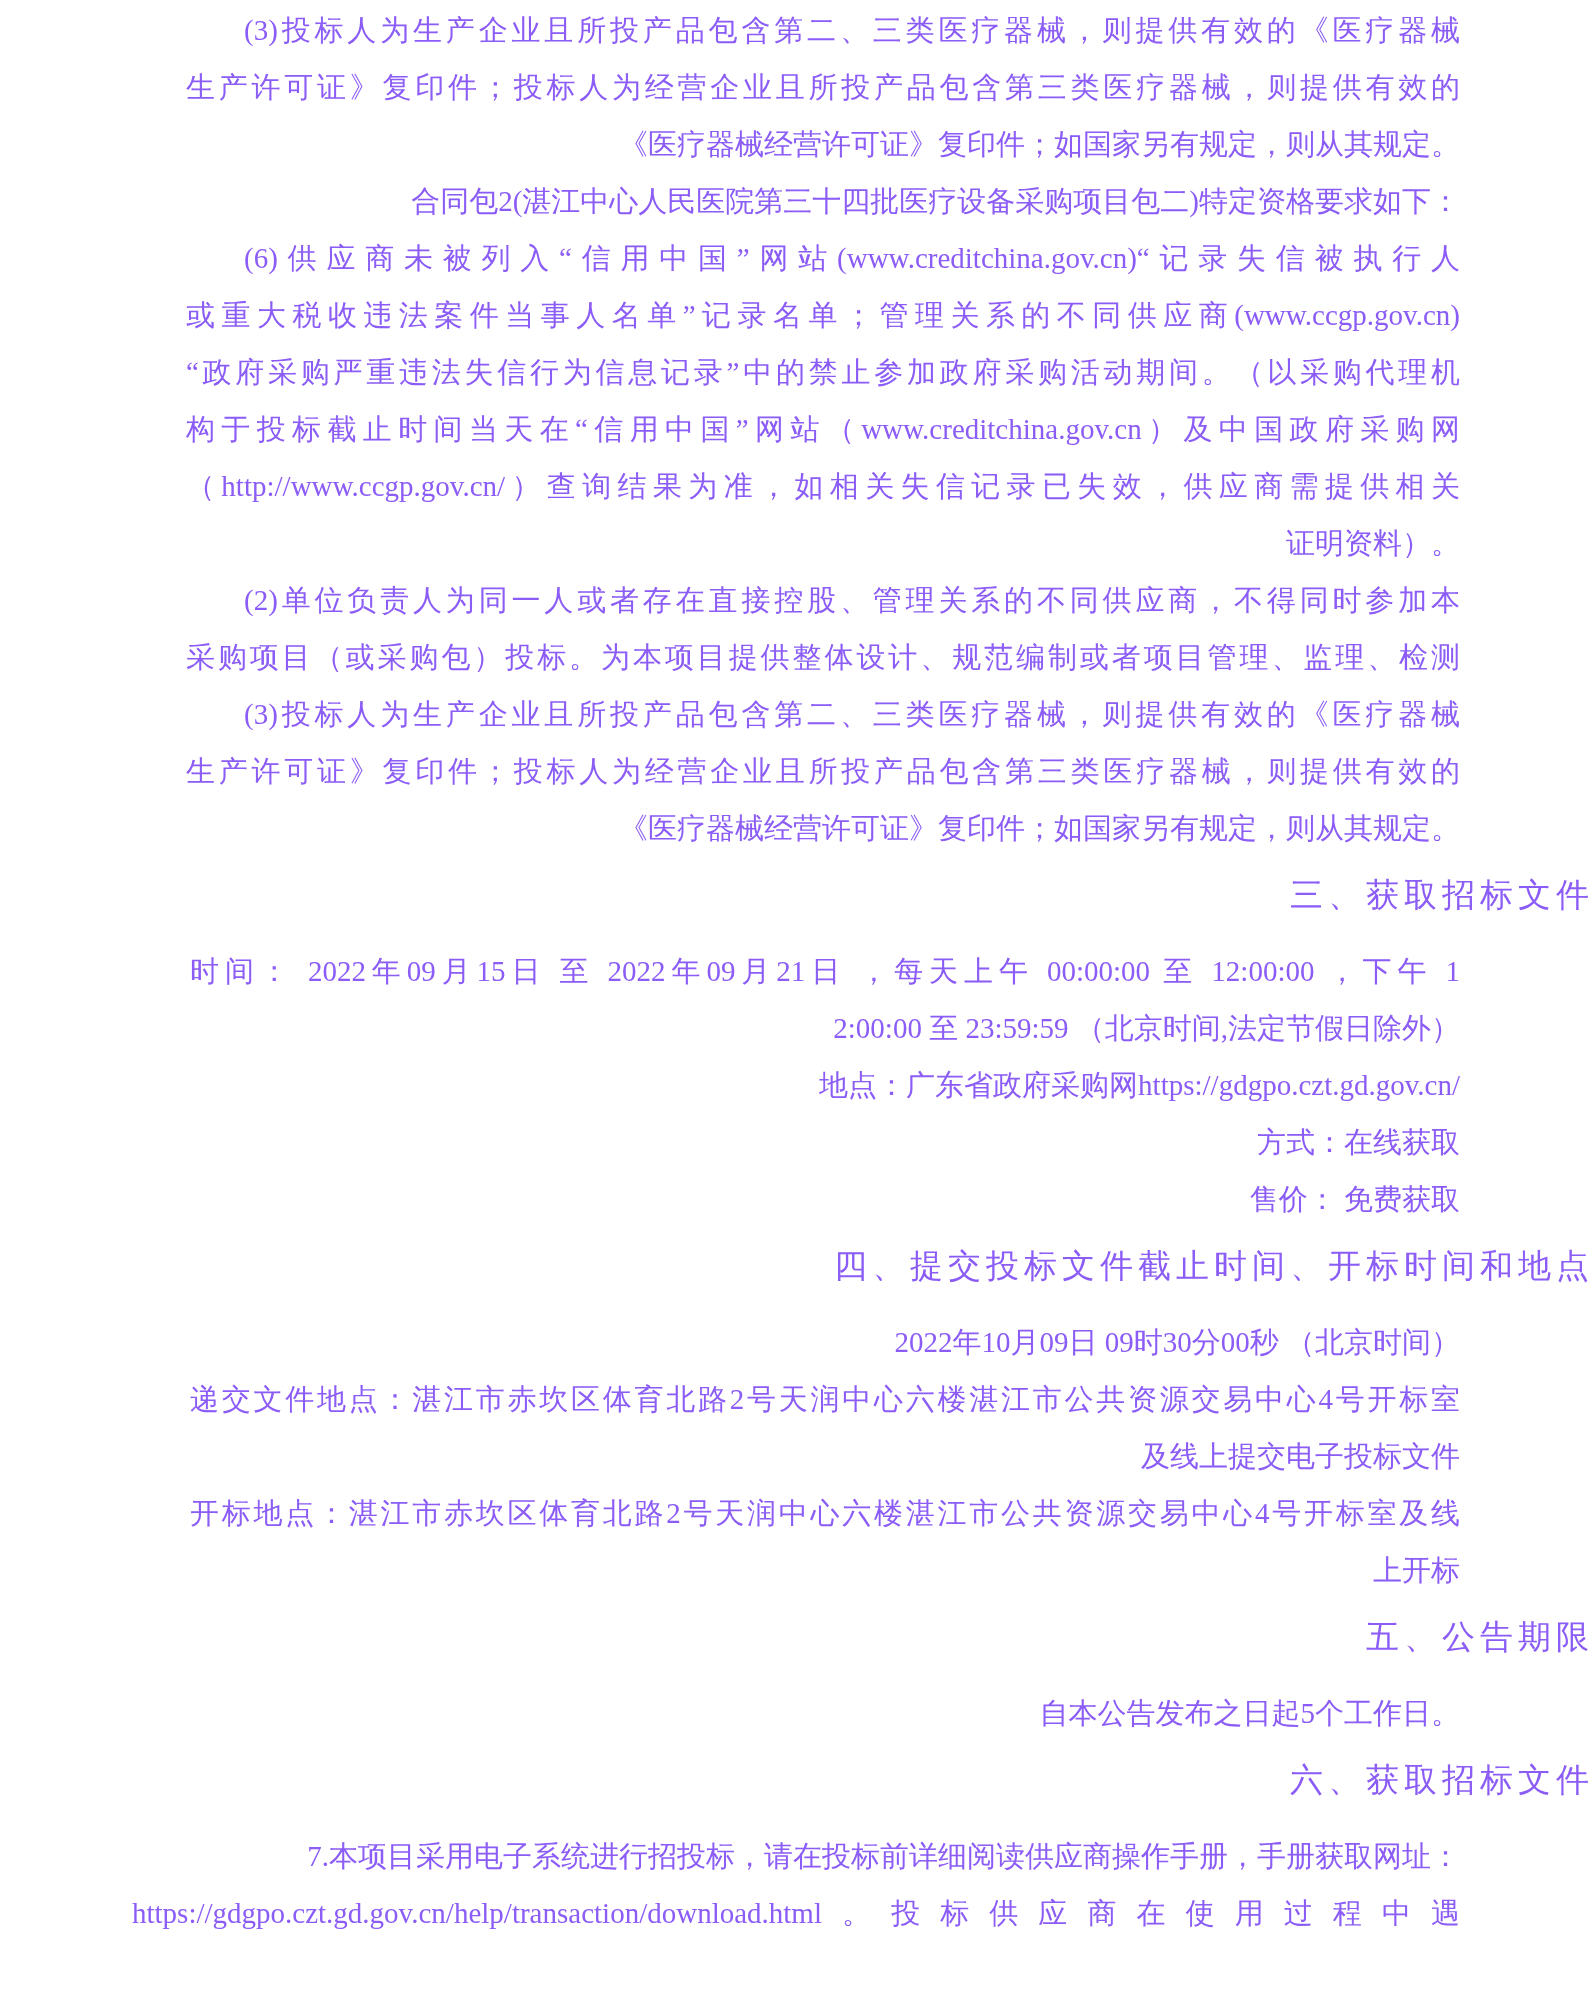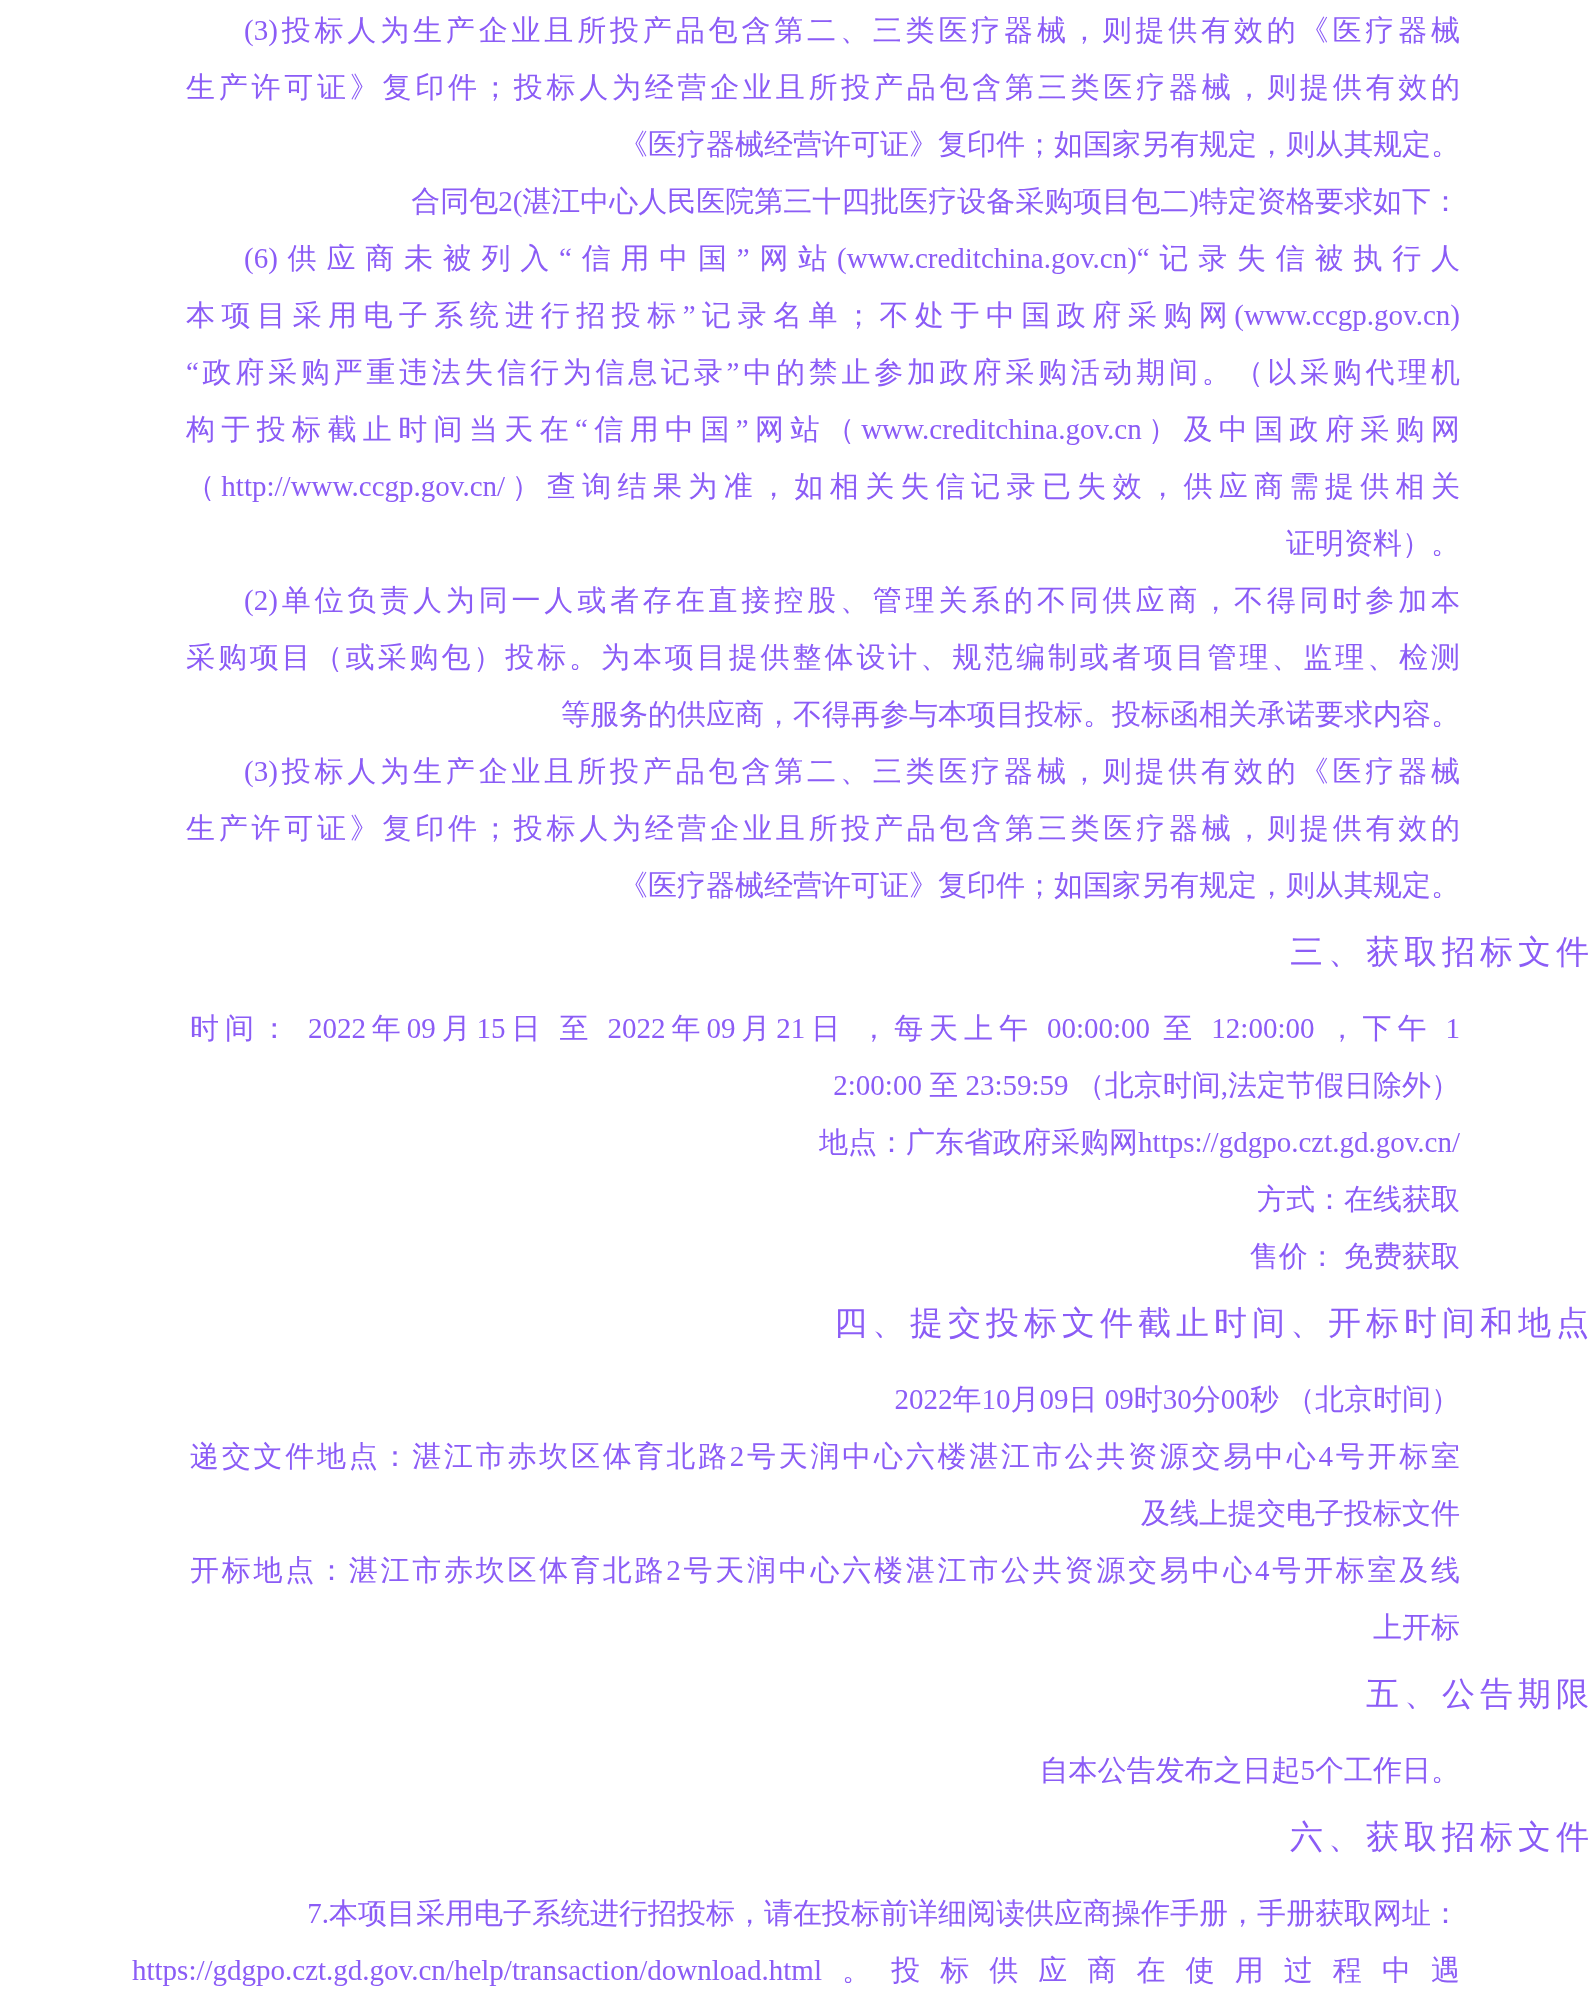--- a/index.html
+++ b/index.html
@@ -48,31 +48,30 @@
     <div class="line a full">生产许可证》复印件；投标人为经营企业且所投产品包含第三类医疗器械，则提供有效的</div>
     <div class="line a">《医疗器械经营许可证》复印件；如国家另有规定，则从其规定。</div>
   </div>
 
   <div class="para">
     <div class="line a first">合同包2(湛江中心人民医院第三十四批医疗设备采购项目包二)特定资格要求如下：</div>
   </div>
 
   <div class="para">
     <div class="line a first full">(6)供应商未被列入“信用中国”网站(www.creditchina.gov.cn)“记录失信被执行人</div>
-    <div class="line a full">本项目采用电子系统进行招投标”记录名单；不处于中国政府采购网(www.ccgp.gov.cn)</div>
+    <div class="line a full">或重大税收违法案件当事人名单”记录名单；管理关系的不同供应商(www.ccgp.gov.cn)</div>
     <div class="line a full">“政府采购严重违法失信行为信息记录”中的禁止参加政府采购活动期间。（以采购代理机</div>
     <div class="line a full">构于投标截止时间当天在“信用中国”网站（www.creditchina.gov.cn）及中国政府采购网</div>
     <div class="line a full">（http://www.ccgp.gov.cn/）查询结果为准，如相关失信记录已失效，供应商需提供相关</div>
     <div class="line a">证明资料）。</div>
   </div>
 
   <div class="para">
     <div class="line a first full">(2)单位负责人为同一人或者存在直接控股、管理关系的不同供应商，不得同时参加本</div>
     <div class="line a full">采购项目（或采购包）投标。为本项目提供整体设计、规范编制或者项目管理、监理、检测</div>
-    <div class="line a">等服务的供应商，不得再参与本项目投标。投标函相关承诺要求内容。</div>
   </div>
 
   <div class="para">
     <div class="line a first full">(3)投标人为生产企业且所投产品包含第二、三类医疗器械，则提供有效的《医疗器械</div>
     <div class="line a full">生产许可证》复印件；投标人为经营企业且所投产品包含第三类医疗器械，则提供有效的</div>
     <div class="line a">《医疗器械经营许可证》复印件；如国家另有规定，则从其规定。</div>
   </div>
 
   <div class="heading">三、获取招标文件</div>
   <div class="para">

